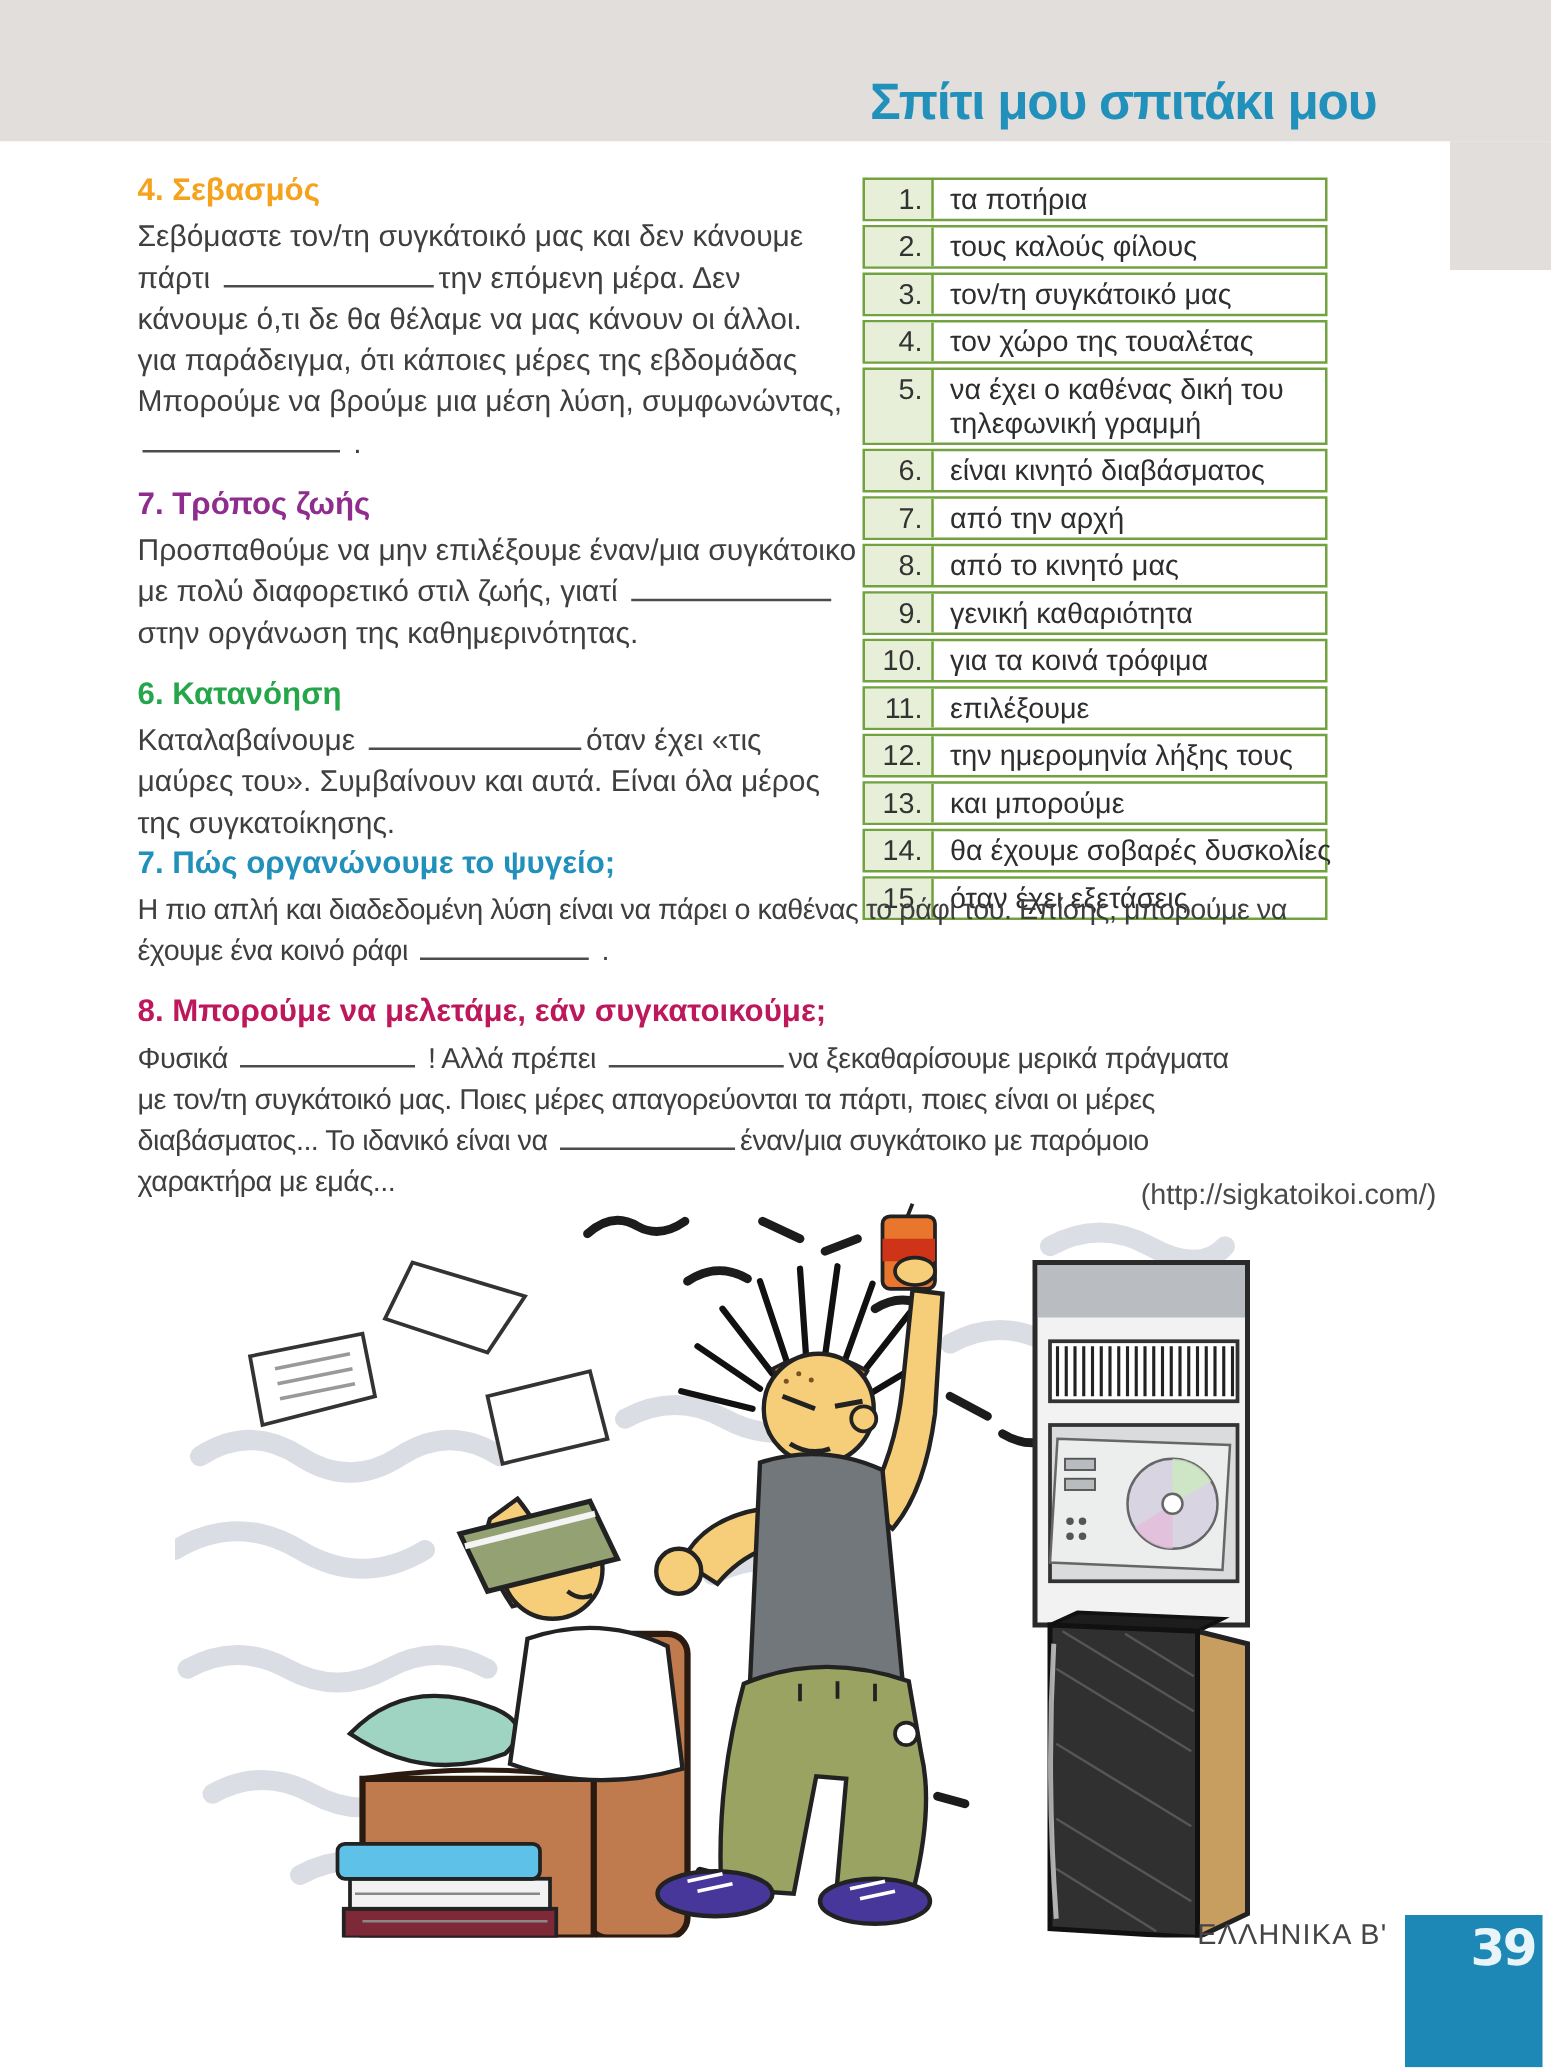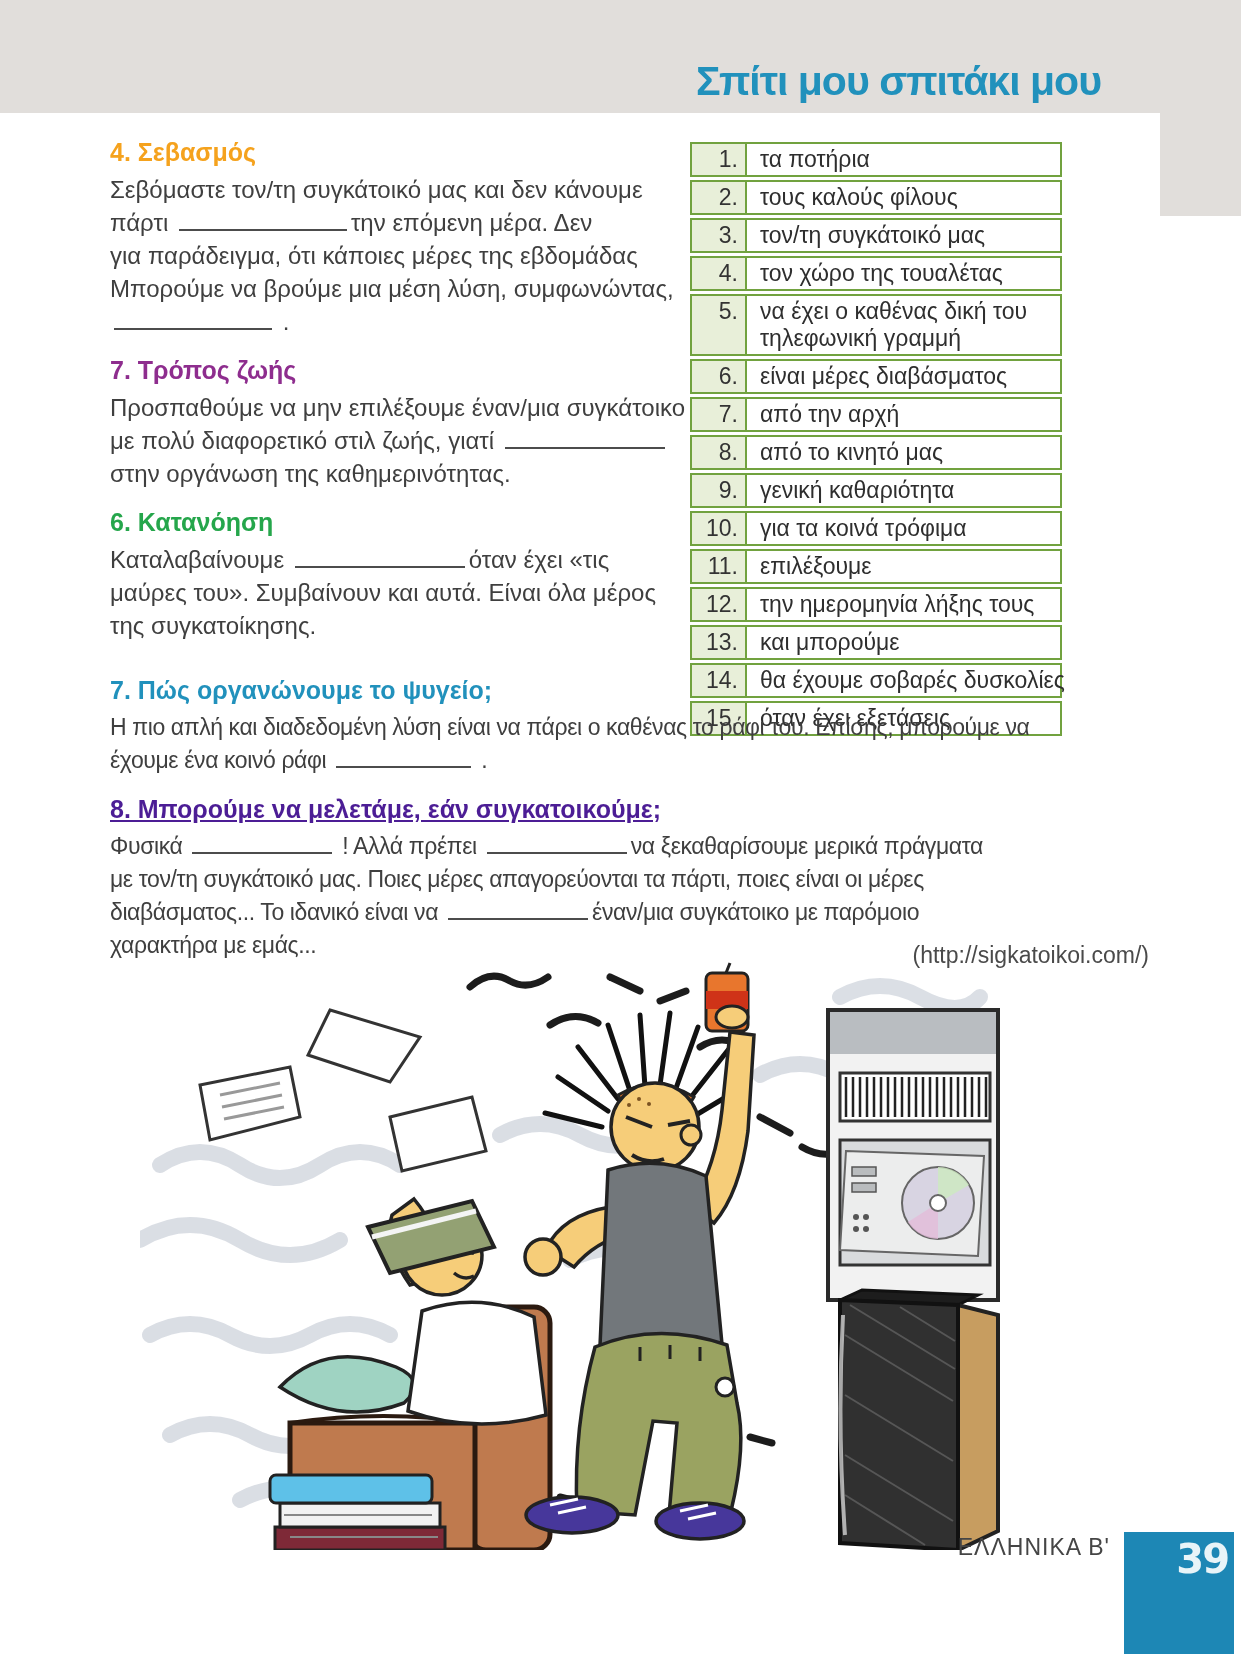--- a/index.html
+++ b/index.html
@@ -46,20 +46,21 @@
   <div class="header-band">
     <div class="page-title">Σπίτι μου σπιτάκι μου</div>
   </div>
   <div class="header-tab"></div>
 
   <div class="left-column">
       <div class="section">
         <div class="sec-head" style="color: rgb(245, 162, 29);">4. Σεβασμός</div>
         <div class="sec-line">Σεβόμαστε τον/τη συγκάτοικό μας και δεν κάνουμε </div>
         <div class="sec-line">πάρτι <span class="blank" style="width: 168px;"></span>την επόμενη μέρα. Δεν </div>
+        <div class="sec-line">κάνουμε ό,τι δε θα θέλαμε να μας κάνουν οι άλλοι. </div>
         <div class="sec-line">για παράδειγμα, ότι κάποιες μέρες της εβδομάδας </div>
         <div class="sec-line">Μπορούμε να βρούμε μια μέση λύση, συμφωνώντας, </div>
         <div class="sec-line"><span class="blank" style="width: 158px;"></span> . </div>
       </div>
       <div class="section">
         <div class="sec-head" style="color: rgb(142, 45, 142);">7. Τρόπος ζωής</div>
         <div class="sec-line">Προσπαθούμε να μην επιλέξουμε έναν/μια συγκάτοικο </div>
         <div class="sec-line">με πολύ διαφορετικό στιλ ζωής, γιατί <span class="blank" style="width: 160px;"></span></div>
         <div class="sec-line">στην οργάνωση της καθημερινότητας. </div>
       </div>
@@ -99,21 +100,21 @@
       <div class="trow">
         <div class="tnum">5.</div>
         <div class="ttext">
           <div>να έχει ο καθένας δική του</div>
           <div>τηλεφωνική γραμμή</div>
         </div>
       </div>
       <div class="trow">
         <div class="tnum">6.</div>
         <div class="ttext">
-          <div>είναι μέρες διαβάσματος</div>
+          <div>είναι κινητό διαβάσματος</div>
         </div>
       </div>
       <div class="trow">
         <div class="tnum">7.</div>
         <div class="ttext">
           <div>από την αρχή</div>
         </div>
       </div>
       <div class="trow">
         <div class="tnum">8.</div>
@@ -165,21 +166,21 @@
       </div>
     </div>
 
   <div class="bottom-sections">
       <div class="section">
         <div class="sec-head" style="color: rgb(33, 145, 188);">7. Πώς οργανώνουμε το ψυγείο;</div>
         <div class="sec-line">Η πιο απλή και διαδεδομένη λύση είναι να πάρει ο καθένας το ράφι του. Επίσης, μπορούμε να </div>
         <div class="sec-line">έχουμε ένα κοινό ράφι <span class="blank" style="width: 135px;"></span> . </div>
       </div>
       <div class="section">
-        <div class="sec-head" style="color: #4c1d95; text-decoration: underline;">8. Μπορούμε να μελετάμε, εάν συγκατοικούμε;</div>
+        <div class="sec-head" style="color: #be185d;">8. Μπορούμε να μελετάμε, εάν συγκατοικούμε;</div>
         <div class="sec-line">Φυσικά <span class="blank" style="width: 140px;"></span> ! Αλλά πρέπει <span class="blank" style="width: 140px;"></span>να ξεκαθαρίσουμε μερικά πράγματα </div>
         <div class="sec-line">με τον/τη συγκάτοικό μας. Ποιες μέρες απαγορεύονται τα πάρτι, ποιες είναι οι μέρες </div>
         <div class="sec-line">διαβάσματος... Το ιδανικό είναι να <span class="blank" style="width: 140px;"></span>έναν/μια συγκάτοικο με παρόμοιο </div>
         <div class="sec-line">χαρακτήρα με εμάς... </div>
       </div>
     </div>
 
   <div class="source-line">(http://sigkatoikoi.com/)</div>
 
   <svg class="illustration" viewBox="0 0 880 595" xmlns="http://www.w3.org/2000/svg">

